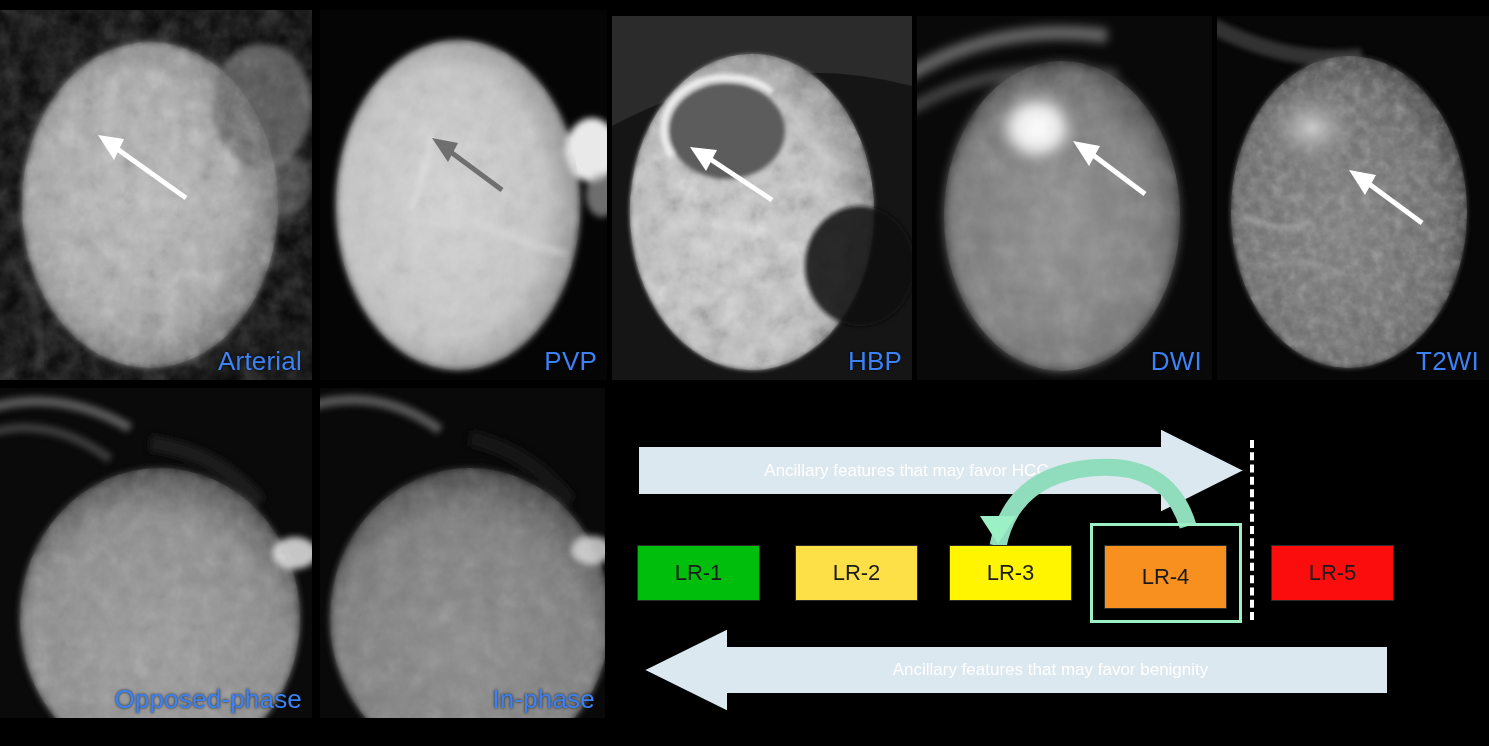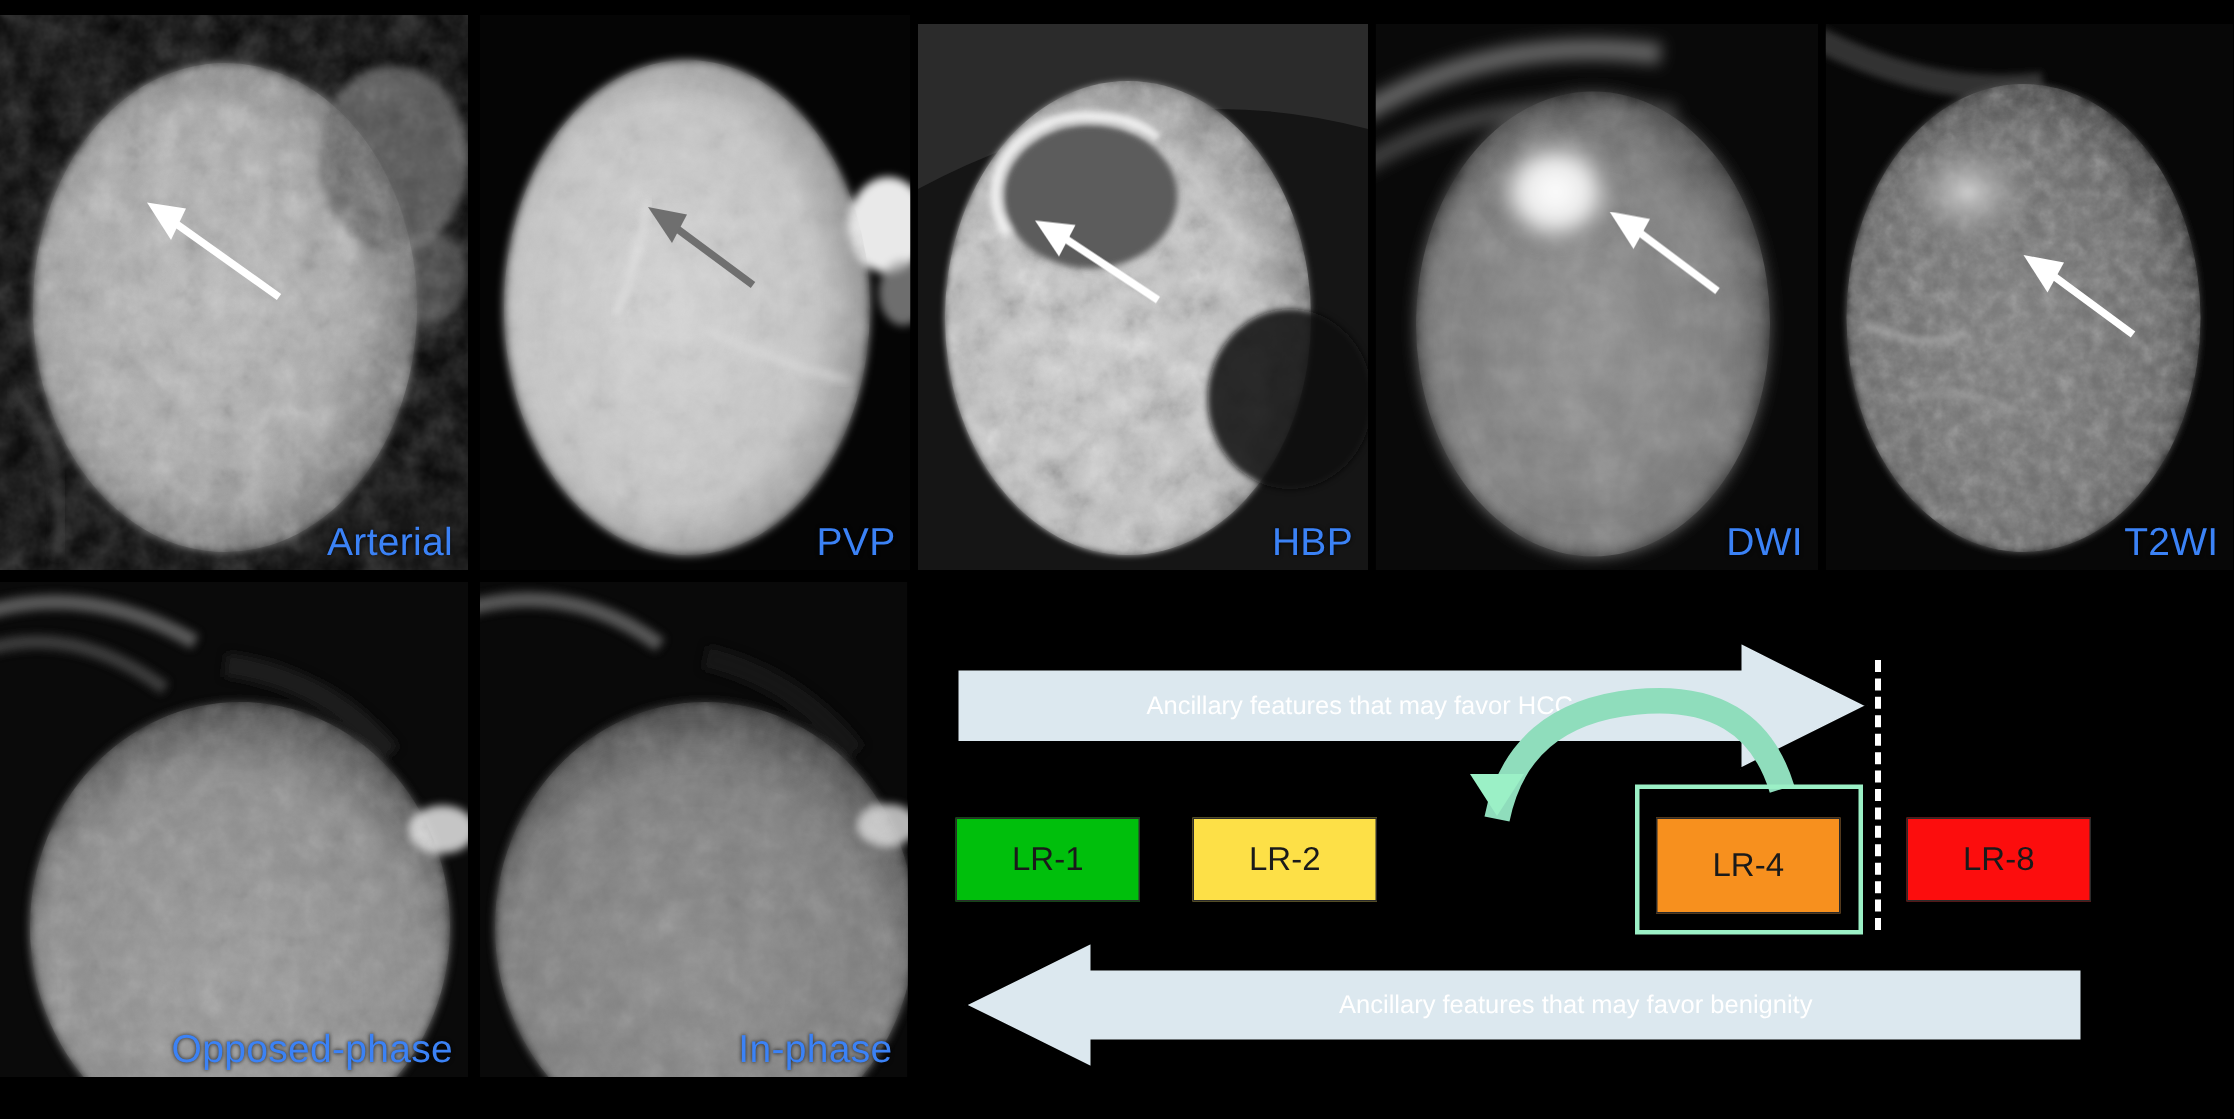--- a/index.html
+++ b/index.html
@@ -329,25 +329,28 @@
       <path d="M88 180 q14 -70 92 -78 q78 -8 98 58" stroke="#8fddbc" stroke-width="17" fill="none" stroke-linecap="butt" transform="translate(298,-18)"></path>
       <polygon points="368,132 404,132 386,160" fill="#9bf0c6"></polygon>
     </svg>
 
     <div class="lrbox" style="left:25px;top:161px;width:123px;height:56px;background:#00bf0c;">
       <span>LR-1</span>
     </div>
     <div class="lrbox" style="left:183px;top:161px;width:123px;height:56px;background:#fde047;">
       <span>LR-2</span>
     </div>
+    <div class="lrbox" style="left:337px;top:161px;width:123px;height:56px;background:#fff500;">
+      <span>LR-3</span>
+    </div>
     <div class="lrbox" style="left:492px;top:161px;width:123px;height:64px;background:#f7901e;">
       <span>LR-4</span>
     </div>
     <div class="lrbox" style="left:659px;top:161px;width:123px;height:56px;background:#fc0d0d;">
-      <span>LR-8</span>
+      <span>LR-5</span>
     </div>
 
     <div id="lr-highlight" style="left:478px;top:139px;width:152px;height:100px;"></div>
 
     <div id="dashed-divider" style="left:638px;top:56px;height:180px;"></div>
 
     <div class="banner" style="left:31px;top:244px;width:745px;height:84px;">
       <svg width="745" height="84" viewBox="0 0 745 84">
         <polygon points="745,18 85,18 85,0 0,42 85,84 85,66 745,66" fill="#dce8ef" stroke="#000000" stroke-width="2"></polygon>
       </svg>

